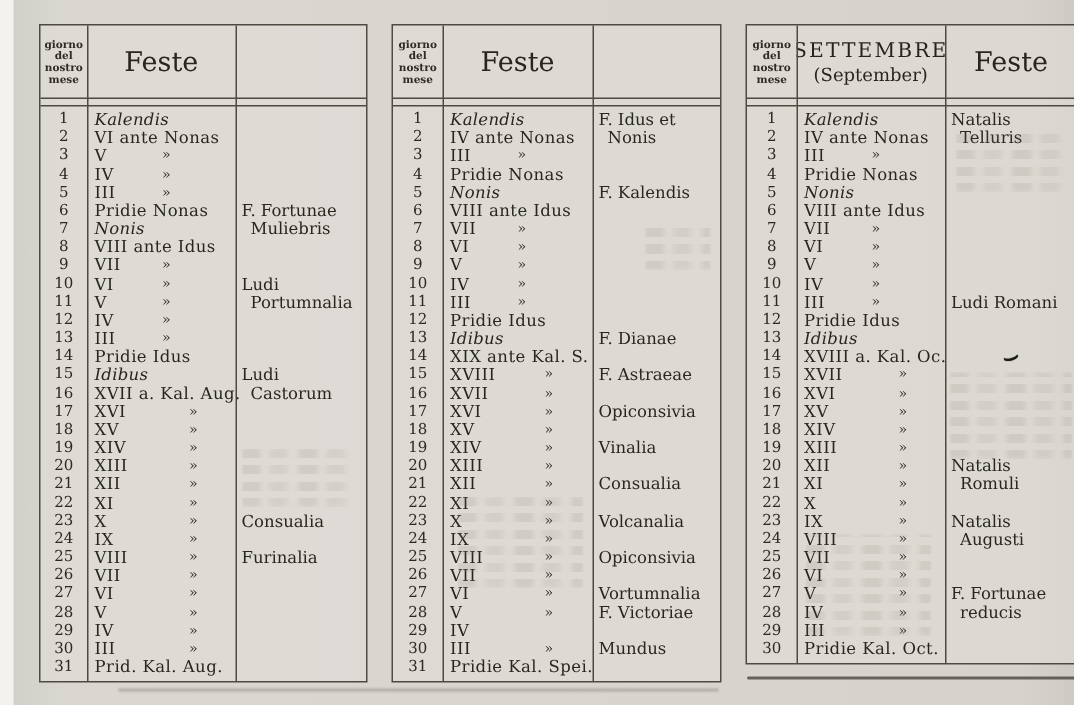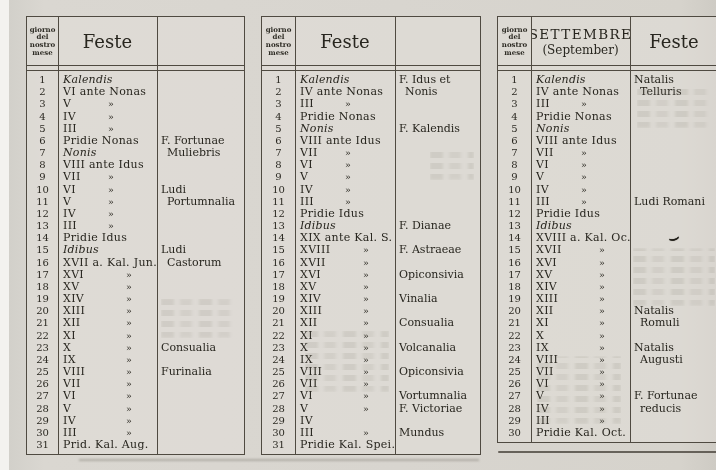--- a/index.html
+++ b/index.html
@@ -145,21 +145,21 @@
           <div class="c-lbl"><span>Pridie Idus</span></div>
           <div class="c-f"></div>
         </div>
         <div class="row">
           <div class="c-day">15</div>
           <div class="c-lbl it"><span>Idibus</span></div>
           <div class="c-f">Ludi</div>
         </div>
         <div class="row">
           <div class="c-day">16</div>
-          <div class="c-lbl"><span>XVII a. Kal. Jun.</span></div>
+          <div class="c-lbl"><span>XVII a. Kal. Aug.</span></div>
           <div class="c-f fi">Castorum</div>
         </div>
         <div class="row">
           <div class="c-day">17</div>
           <div class="c-lbl"><span>XVI</span><span class="ditto" style="left: 68px;">»</span></div>
           <div class="c-f"></div>
         </div>
         <div class="row">
           <div class="c-day">18</div>
           <div class="c-lbl"><span>XV</span><span class="ditto" style="left: 68px;">»</span></div>

